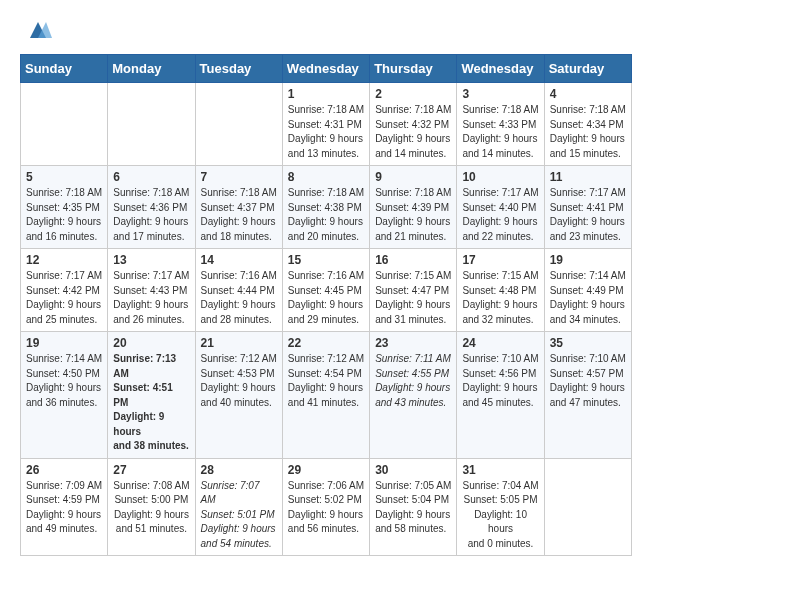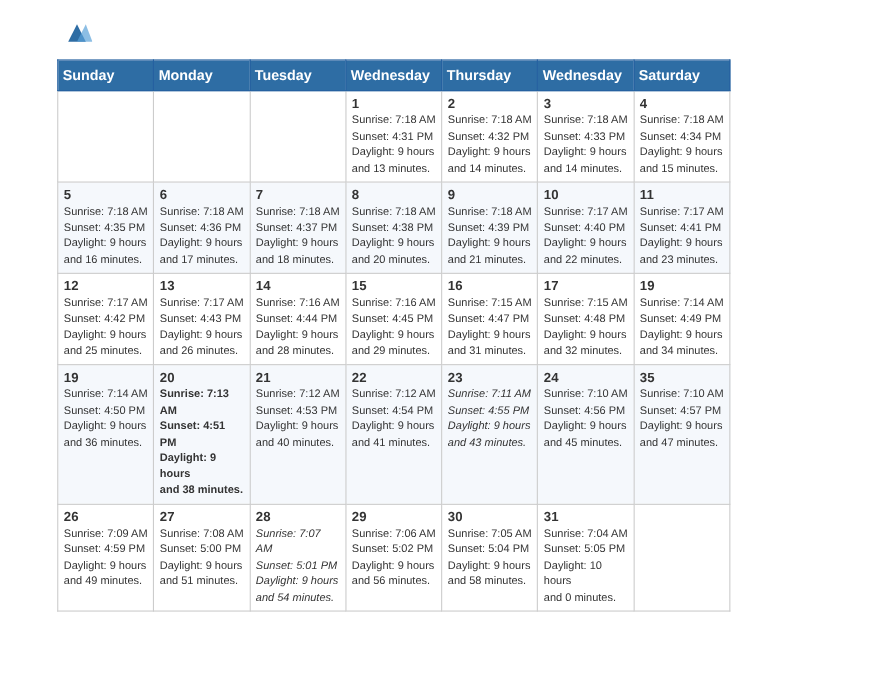--- a/index.html
+++ b/index.html
@@ -6,21 +6,20 @@
     body {
       font-family: Arial, sans-serif;
       background: #fff;
       width: 792px;
       min-height: 612px;
     }
     .page {
       width: 652px;
       background: #fff;
       padding: 16px 20px 16px 20px;
-      margin-left: 32px;
     }
     .header {
       display: flex;
       justify-content: space-between;
       align-items: flex-start;
       margin-bottom: 10px;
     }
     .logo {
       display: flex;
       align-items: center;
@@ -326,21 +325,21 @@
         <tr>
           <td>
             <span class="day-number">26</span>
             <div class="day-info" style="white-space: pre-line;">Sunrise: 7:09 AM
 Sunset: 4:59 PM
 Daylight: 9 hours
 and 49 minutes.</div>
           </td>
           <td>
             <span class="day-number">27</span>
-            <div class="day-info" style="white-space: pre-line;">Sunrise: 7:08 AM
+            <div class="day-info" style="white-space: pre-line; text-align: center;">Sunrise: 7:08 AM
 Sunset: 5:00 PM
 Daylight: 9 hours
 and 51 minutes.</div>
           </td>
           <td>
             <span class="day-number">28</span>
             <div class="day-info" style="white-space: pre-line; font-style: italic;">Sunrise: 7:07 AM
 Sunset: 5:01 PM
 Daylight: 9 hours
 and 54 minutes.</div>
@@ -354,21 +353,21 @@
           </td>
           <td>
             <span class="day-number">30</span>
             <div class="day-info" style="white-space: pre-line;">Sunrise: 7:05 AM
 Sunset: 5:04 PM
 Daylight: 9 hours
 and 58 minutes.</div>
           </td>
           <td>
             <span class="day-number">31</span>
-            <div class="day-info" style="white-space: pre-line;">Sunrise: 7:04 AM
+            <div class="day-info" style="white-space: pre-line; text-align: center;">Sunrise: 7:04 AM
 Sunset: 5:05 PM
 Daylight: 10 hours
 and 0 minutes.</div>
           </td>
           <td class="empty-cell"></td>
         </tr>
       </tbody>
   </table>
 </div>
 

